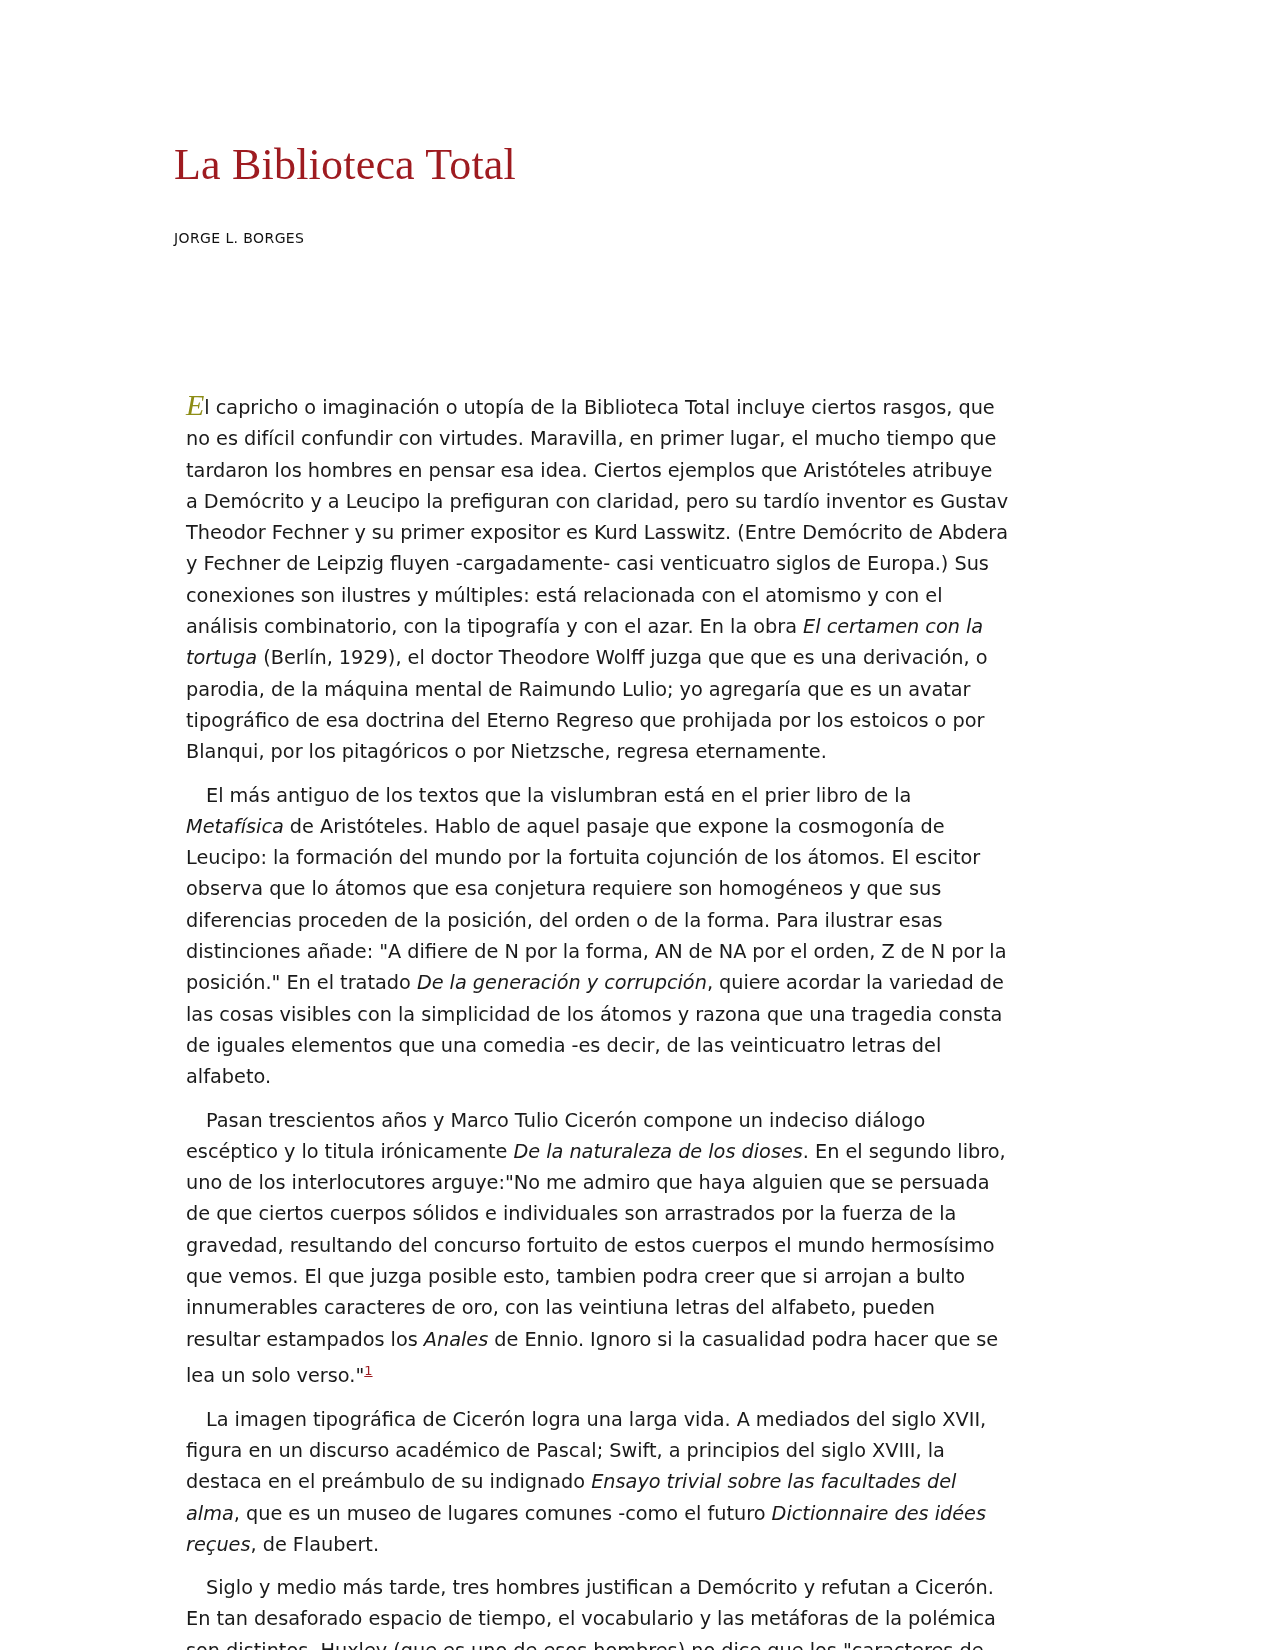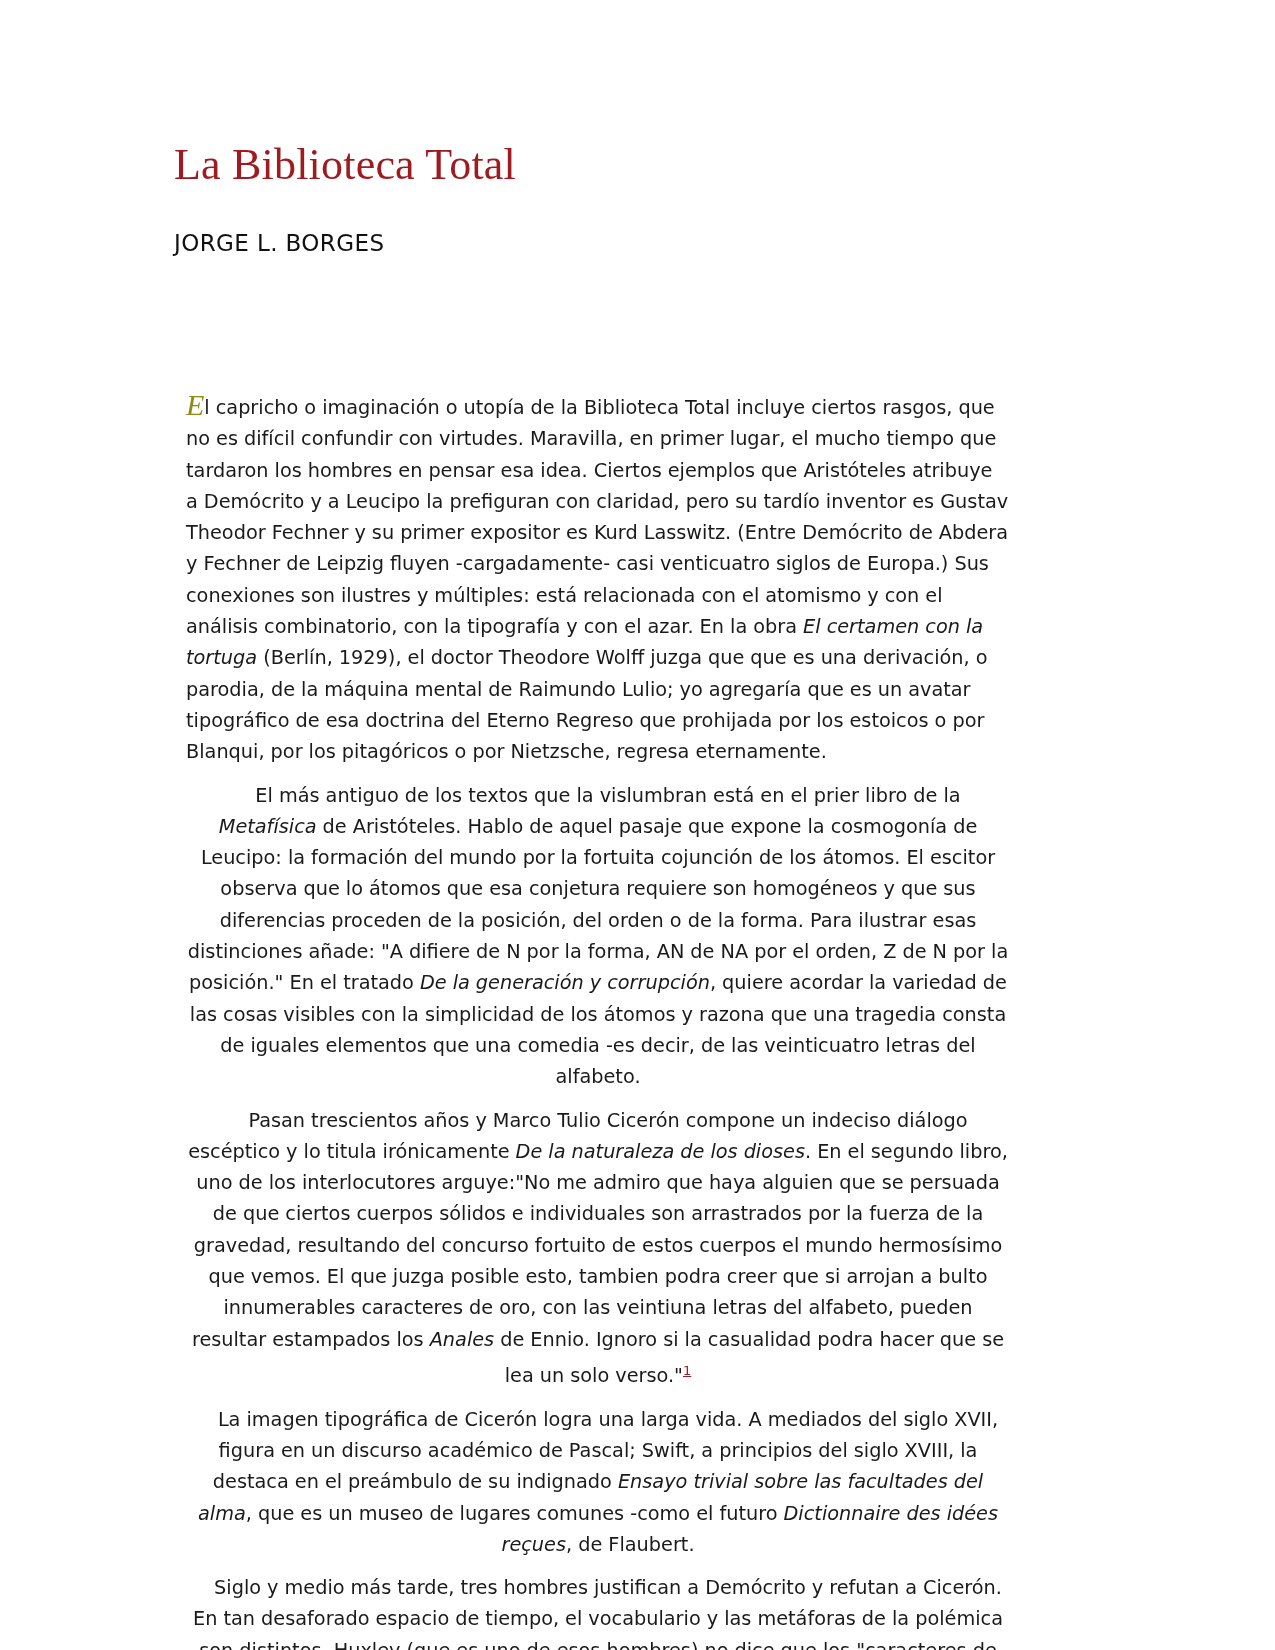--- a/index.html
+++ b/index.html
@@ -32,21 +32,21 @@
     font-size: 44px;
     font-weight: normal;
     color: #9e1b20;
     margin: 0;
     padding: 0;
     line-height: 1.15;
     letter-spacing: 0.2px;
   }
   .byline {
     font-family: "DejaVu Sans", sans-serif;
-    font-size: 23px;
+    font-size: 14px;
     color: #111111;
     margin: 0;
     padding: 0;
     letter-spacing: 0.4px;
     position: absolute;
     top: 90px;
     left: 0;
   }
   .body-block {
     position: absolute;
@@ -59,21 +59,20 @@
     font-size: 19.3px;
     line-height: 31.3px;
     color: #1a1a1a;
     margin: 12px;
     padding: 0;
     text-align: left;
     word-spacing: -0.1px;
   }
   p.para.indented {
     text-indent: 20px;
-    text-align: center;
   }
   .dropcap {
     font-family: "Liberation Serif", "DejaVu Serif", serif;
     font-style: italic;
     font-size: 30px;
     color: #8d8d16;
     line-height: 1;
     padding-right: 0px;
     vertical-align: -1px;
   }

